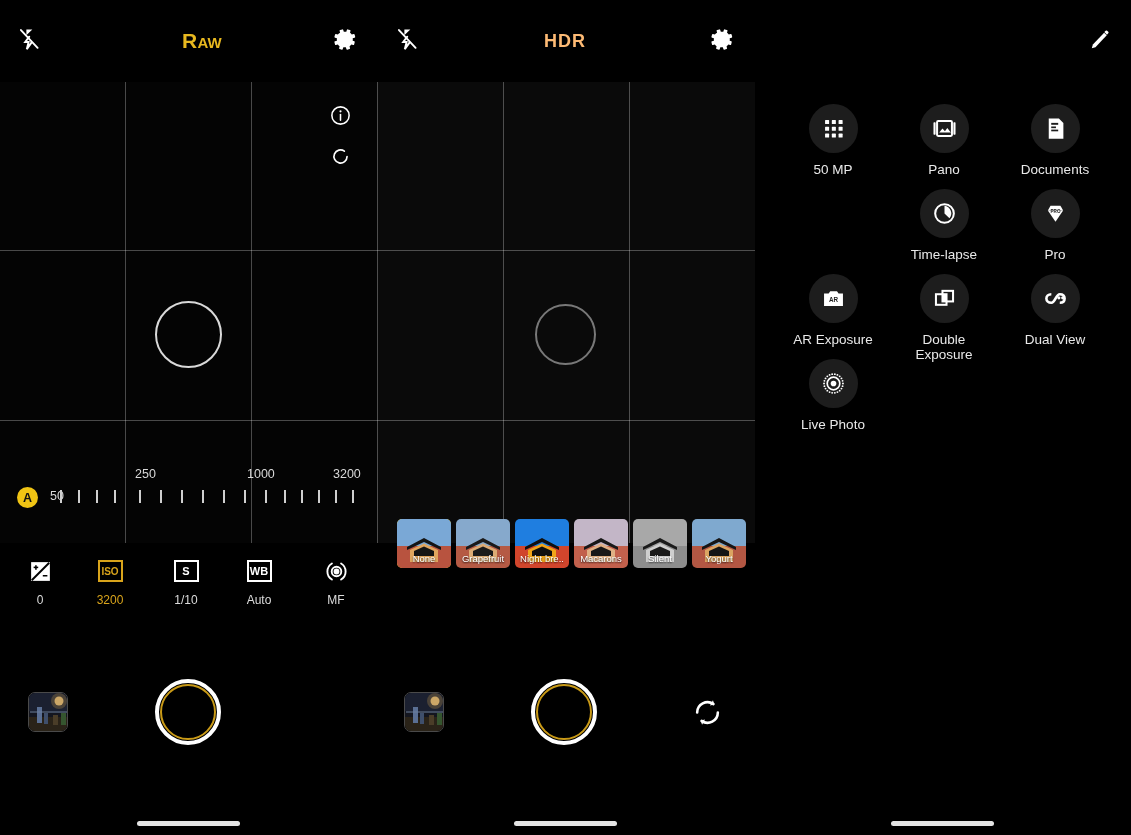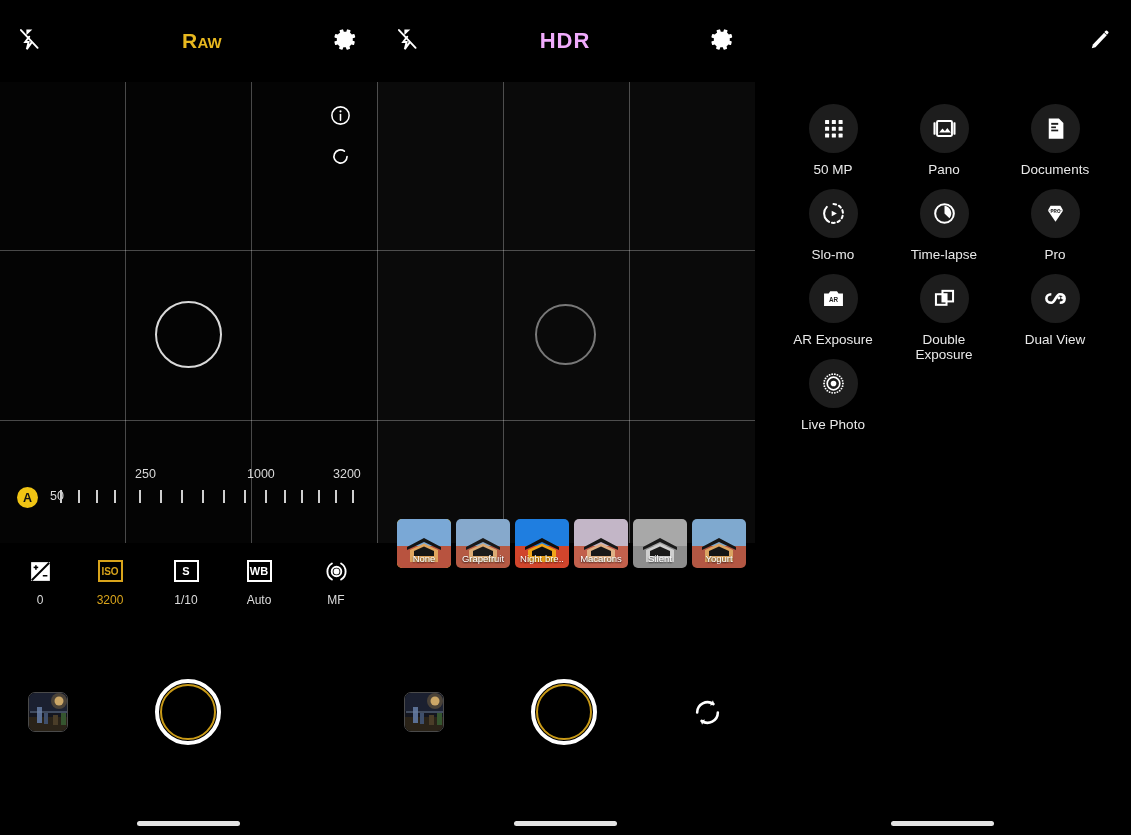--- a/index.html
+++ b/index.html
@@ -9,21 +9,21 @@
     font-family: "Liberation Sans", sans-serif;
     overflow: hidden;
   }
   #root { position: relative; width: 1131px; height: 835px; background: #000; }
 
   
   .topbar { position: absolute; left: 0; top: 0; width: 1131px; height: 82px; background:#000; }
   .tb-item { position: absolute; top: 0; height: 82px; display: flex; align-items: center; justify-content: center; }
   .raw-label { font-size: 21px; font-weight: bold; color: #e8b81f; letter-spacing: .2px; }
   .raw-label .sm { font-size: 15px; }
-  .hdr-label { font-size: 22px; font-weight: bold; color: #f0abfc; letter-spacing: 1px; }
+  .hdr-label { font-size: 18px; font-weight: bold; color: #fdba74; letter-spacing: 1px; }
 
   
   .viewfinder { position: absolute; left: 0; top: 82px; width: 755px; height: 461px; background: #040404; overflow: hidden; }
   .vf-shade { position:absolute; left:377px; top:0; width:378px; height:461px; background:#0a0a0a; }
   .gridline-v { position: absolute; top: 0; width: 1px; height: 461px; background: rgba(255,255,255,.28); }
   .gridline-h { position: absolute; left: 0; width: 755px; height: 1px; background: rgba(255,255,255,.28); }
   .focus-ring { position: absolute; border-radius: 50%; border: 2px solid rgba(255,255,255,.85); }
   .focus-ring.dim { border-color: rgba(255,255,255,.45); border-width: 2px; }
   .vf-icon { position: absolute; color: #fff; }
 
@@ -166,30 +166,20 @@
       <div class="mode-cell" style="left: 244px; top: 22px;">
         <div class="mode-circle" style="background: rgb(29, 29, 29);">
           <svg width="27" height="27" viewBox="0 0 24 24" fill="#fff">
             <path d="M6 3h9l4 4v14H6z" fill="#fff"></path>
             <rect x="8.2" y="7" width="6.2" height="1.7" fill="#1d1d1d"></rect>
             <rect x="8.2" y="10.2" width="4.2" height="1.5" fill="#1d1d1d"></rect>
             <rect x="8.2" y="13" width="6.2" height="1.5" fill="#1d1d1d"></rect>
           </svg>
         </div>
         <div class="mode-label">Documents</div>
-      </div>
-      <div class="mode-cell" style="left: 22px; top: 107px;">
-        <div class="mode-circle" style="background: rgb(29, 29, 29);">
-          <svg width="27" height="27" viewBox="0 0 24 24" fill="none" stroke="#fff" stroke-width="1.8" stroke-linecap="round">
-            <path d="M12 3.6a8.4 8.4 0 1 1-5.9 14.4" stroke-dasharray="2.4 2.6"></path>
-            <path d="M6.1 18a8.4 8.4 0 0 1 0-11.9"></path>
-            <path d="M10.4 9.6l4.6 2.4-4.6 2.4z" fill="#fff" stroke="none"></path>
-          </svg>
-        </div>
-        <div class="mode-label">Slo-mo</div>
       </div>
       <div class="mode-cell" style="left: 133px; top: 107px;">
         <div class="mode-circle" style="background: rgb(29, 29, 29);">
           <svg width="27" height="27" viewBox="0 0 24 24" fill="none" stroke="#fff" stroke-width="1.8">
             <circle cx="12" cy="12" r="8.3"></circle>
             <path d="M12 12V5.1a6.9 6.9 0 0 1 4.4 11.2z" fill="#fff" stroke="none"></path>
           </svg>
         </div>
         <div class="mode-label">Time-lapse</div>
       </div>

